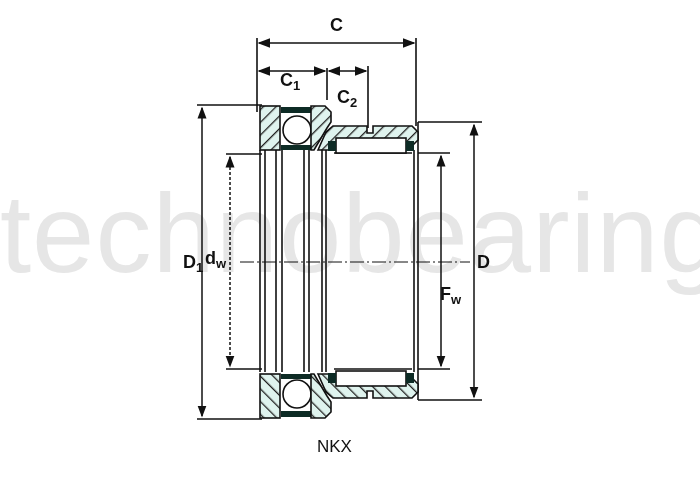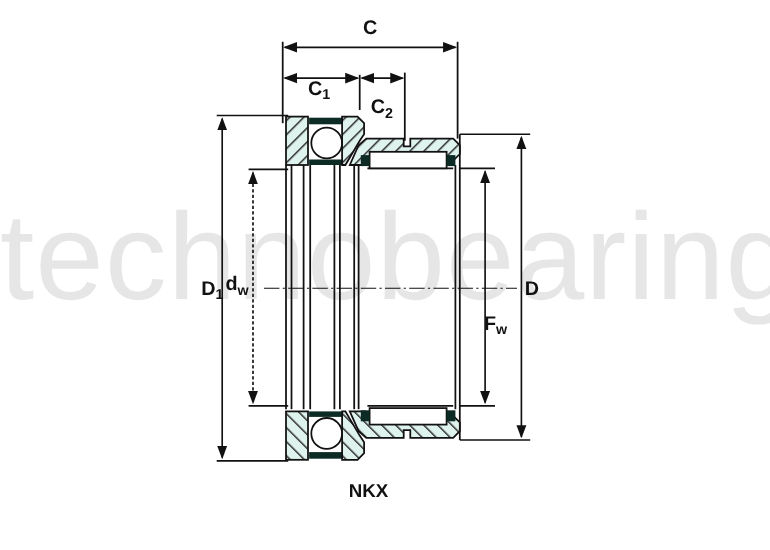--- a/index.html
+++ b/index.html
@@ -48,21 +48,20 @@
       vertical-align: -4px;
     }
     .caption {
       position: absolute;
       z-index: 2;
       left: 317px;
       top: 437px;
       font-family: "Liberation Sans", sans-serif;
       font-size: 17px;
       color: #111111;
-      font-weight: bold;
     }
   </style>
 </head>
 <body>
 
 <div class="watermark">technobearing.ru</div>
 
 <svg class="drawing" width="700" height="500" viewBox="0 0 700 500" xmlns="http://www.w3.org/2000/svg">
   <defs>
     <pattern id="hatch" patternUnits="userSpaceOnUse" width="9" height="9" patternTransform="rotate(45)">

